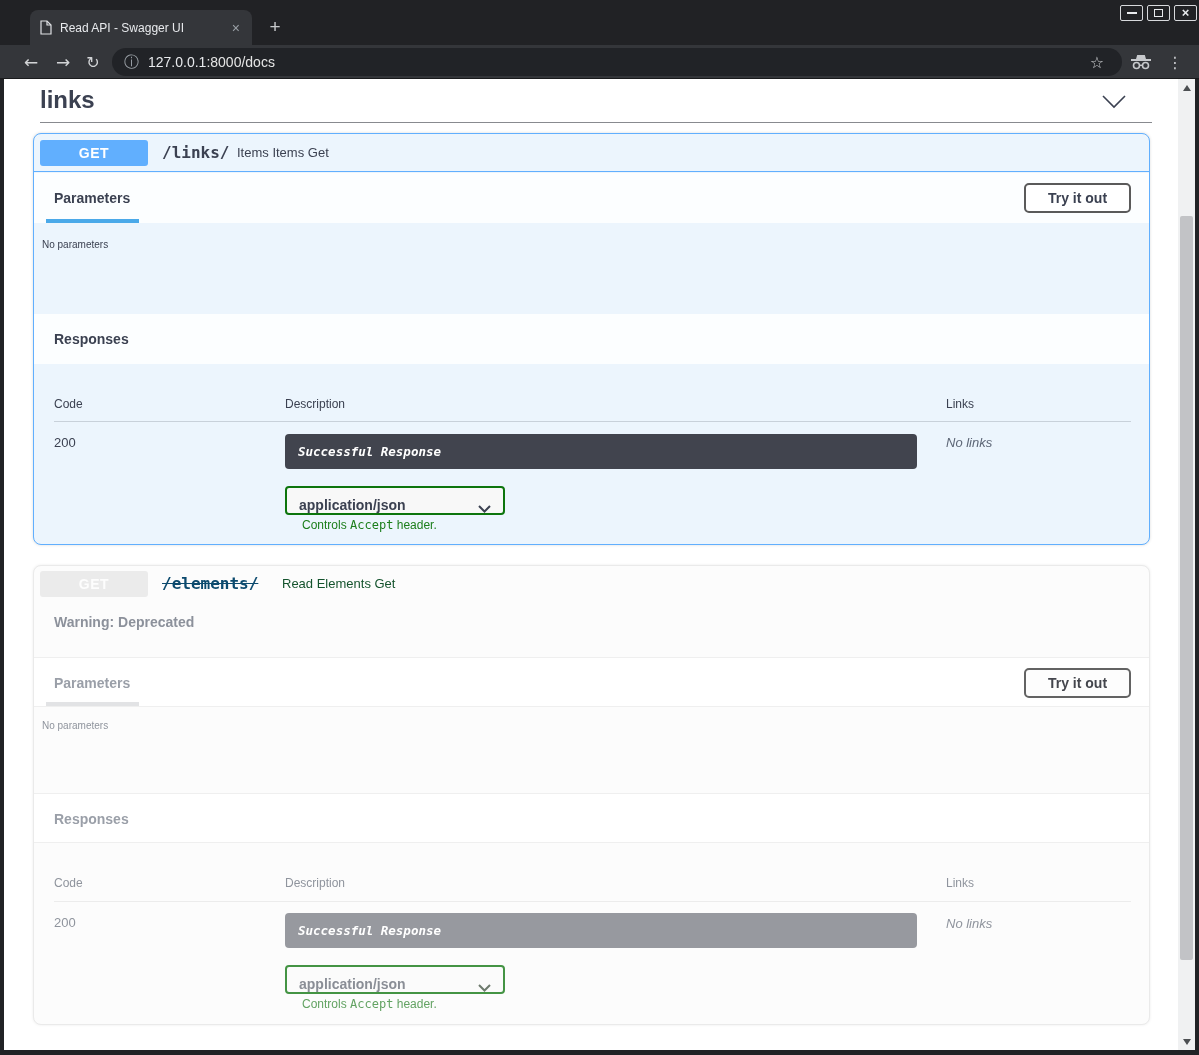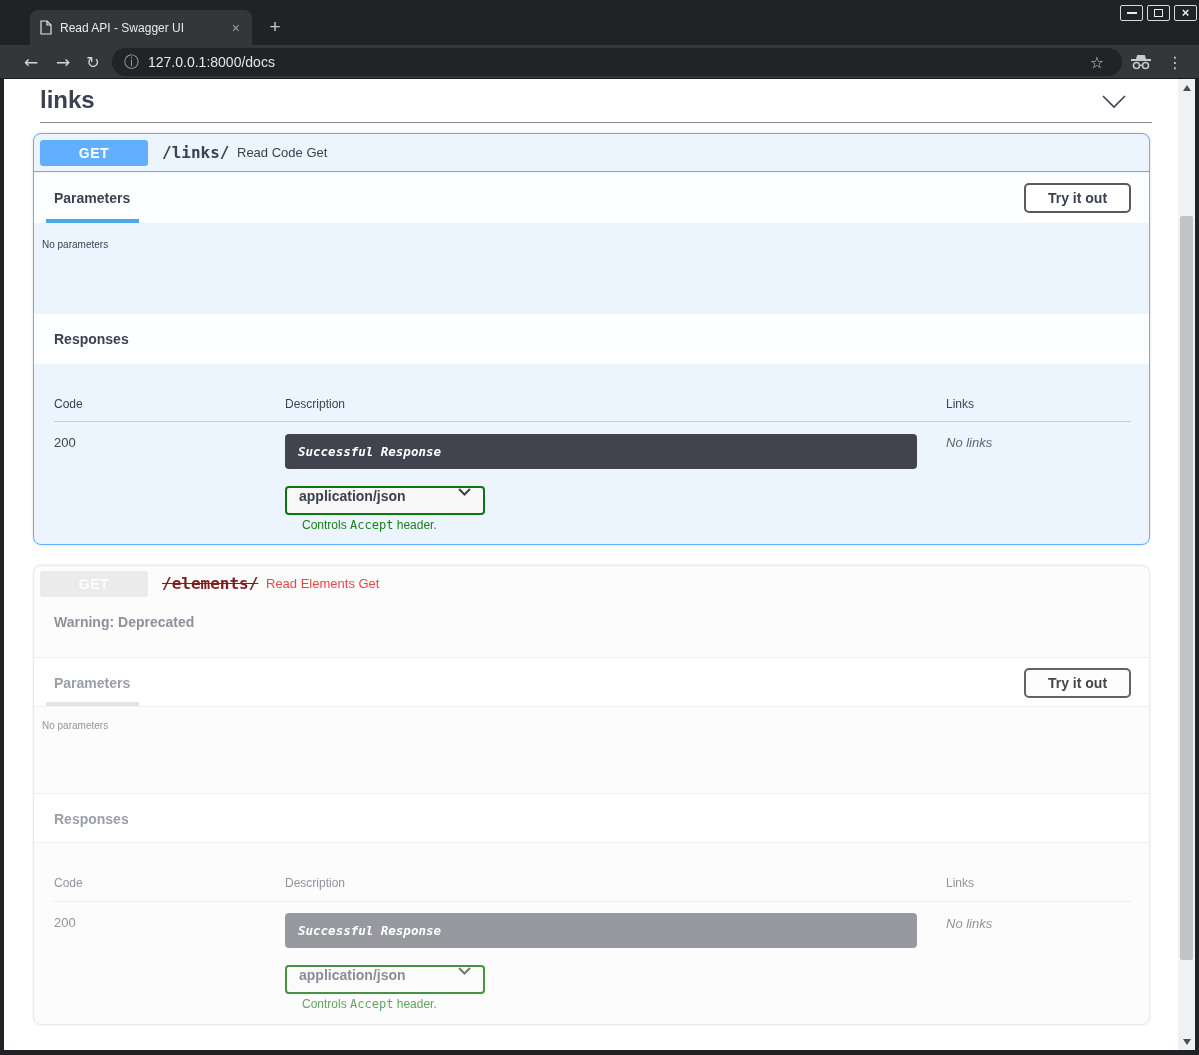--- a/index.html
+++ b/index.html
@@ -90,24 +90,24 @@
   .deprecated .op-summary { height:36px; }
   .method-badge {
     position:absolute; left:6px; top:6px; width:108px; height:26px;
     border-radius:3px; text-align:center; line-height:26px;
     font-size:14px; font-weight:bold; letter-spacing:.5px; color:#ffffff;
   }
   .get .method-badge { background:#61affe; }
   .deprecated .method-badge { background:#ebebeb; color:#fdfdfd; top:5px; }
   .op-path { position:absolute; left:128px; top:0; line-height:38px;
     font-size:16px; font-weight:bold; color:#3b4151; }
-  .deprecated .op-path { color:#7f1d1d; text-decoration:line-through; line-height:36px; }
+  .deprecated .op-path { color:#0c4a6e; text-decoration:line-through; line-height:36px; }
   .op-sumtext { position:absolute; top:0; line-height:38px; font-size:13px; color:#3b4151; }
   .get .op-sumtext { left:203px; }
-  .deprecated .op-sumtext { left:232px; line-height:36px; color:#ef4444; }
+  .deprecated .op-sumtext { left:248px; line-height:36px; color:#14532d; }
 
   .warning-text { position:absolute; left:20px; top:48px; font-size:14px;
     font-weight:600; color:#8c919b; }
 
   .sec-header { position:absolute; left:0; width:100%; height:50px;
     background:rgba(255,255,255,.85); }
   .deprecated .sec-header { background:#ffffff; border-top:1px solid #efefef;
     border-bottom:1px solid #efefef; }
   .sec-header .sec-label { position:absolute; left:20px; top:0; line-height:50px;
     font-size:14px; font-weight:bold; color:#3b4151; }
@@ -147,23 +147,23 @@
   .deprecated .resp-code { top:349px; color:#8f949d; }
   .resp-box { position:absolute; left:251px; width:632px; height:35px; border-radius:4px;
     line-height:35px; padding-left:13px; font-size:12.5px; font-weight:600;
     font-style:italic; color:#ffffff; }
   .get .resp-box { top:300px; background:#41444e; }
   .deprecated .resp-box { top:347px; background:#97999f; }
   .resp-links { position:absolute; left:912px; font-size:13px; font-style:italic; color:#5d6676; }
   .get .resp-links { top:301px; }
   .deprecated .resp-links { top:350px; color:#8f949d; }
 
-  .media-select { position:absolute; left:251px; width:200px; height:29px;
+  .media-select { position:absolute; left:251px; width:220px; height:29px;
     border-radius:4px; background:#f8f8f8;
-    display:flex; align-items:flex-start; padding:0 12px; }
+    display:flex; align-items:flex-end; padding:0 12px; }
   .get .media-select { top:352px; border:2px solid #0d750d; }
   .deprecated .media-select { top:399px; border:2px solid #449444; background:#fbfbfb; }
   .media-label { flex:1; font-size:14px; font-weight:bold; color:#3b4151; }
   .deprecated .media-label { color:#8a8e96; }
 
   .accept-note { position:absolute; left:268px; font-size:12px; }
   .get .accept-note { top:384px; color:#1b7e1b; }
   .deprecated .accept-note { top:431px; color:#63a363; }
   .accept-note .code { font-family:"DejaVu Sans Mono","Liberation Mono",monospace; font-size:12px; }
 
@@ -232,21 +232,21 @@
     <svg width="26" height="16" viewBox="0 0 26 16">
       <polyline points="2,3 13,14 24,3" fill="none" stroke="#3b4151" stroke-width="1.6"></polyline>
     </svg>
   </div>
   <div class="tag-divider"></div>
 
   <div class="opblock get">
     <div class="op-summary">
       <div class="method-badge">GET</div>
       <div class="op-path mono">/links/</div>
-      <div class="op-sumtext">Read Code Get</div>
+      <div class="op-sumtext">Items Items Get</div>
     </div>
 
     <div class="sec-header params-header get-pos">
       <span class="sec-label">Parameters</span>
       <span class="tab-underline"></span>
       <button class="tryout-btn">Try it out</button>
     </div>
     <div class="no-params">No parameters</div>
 
     <div class="sec-header responses-header get-pos">

